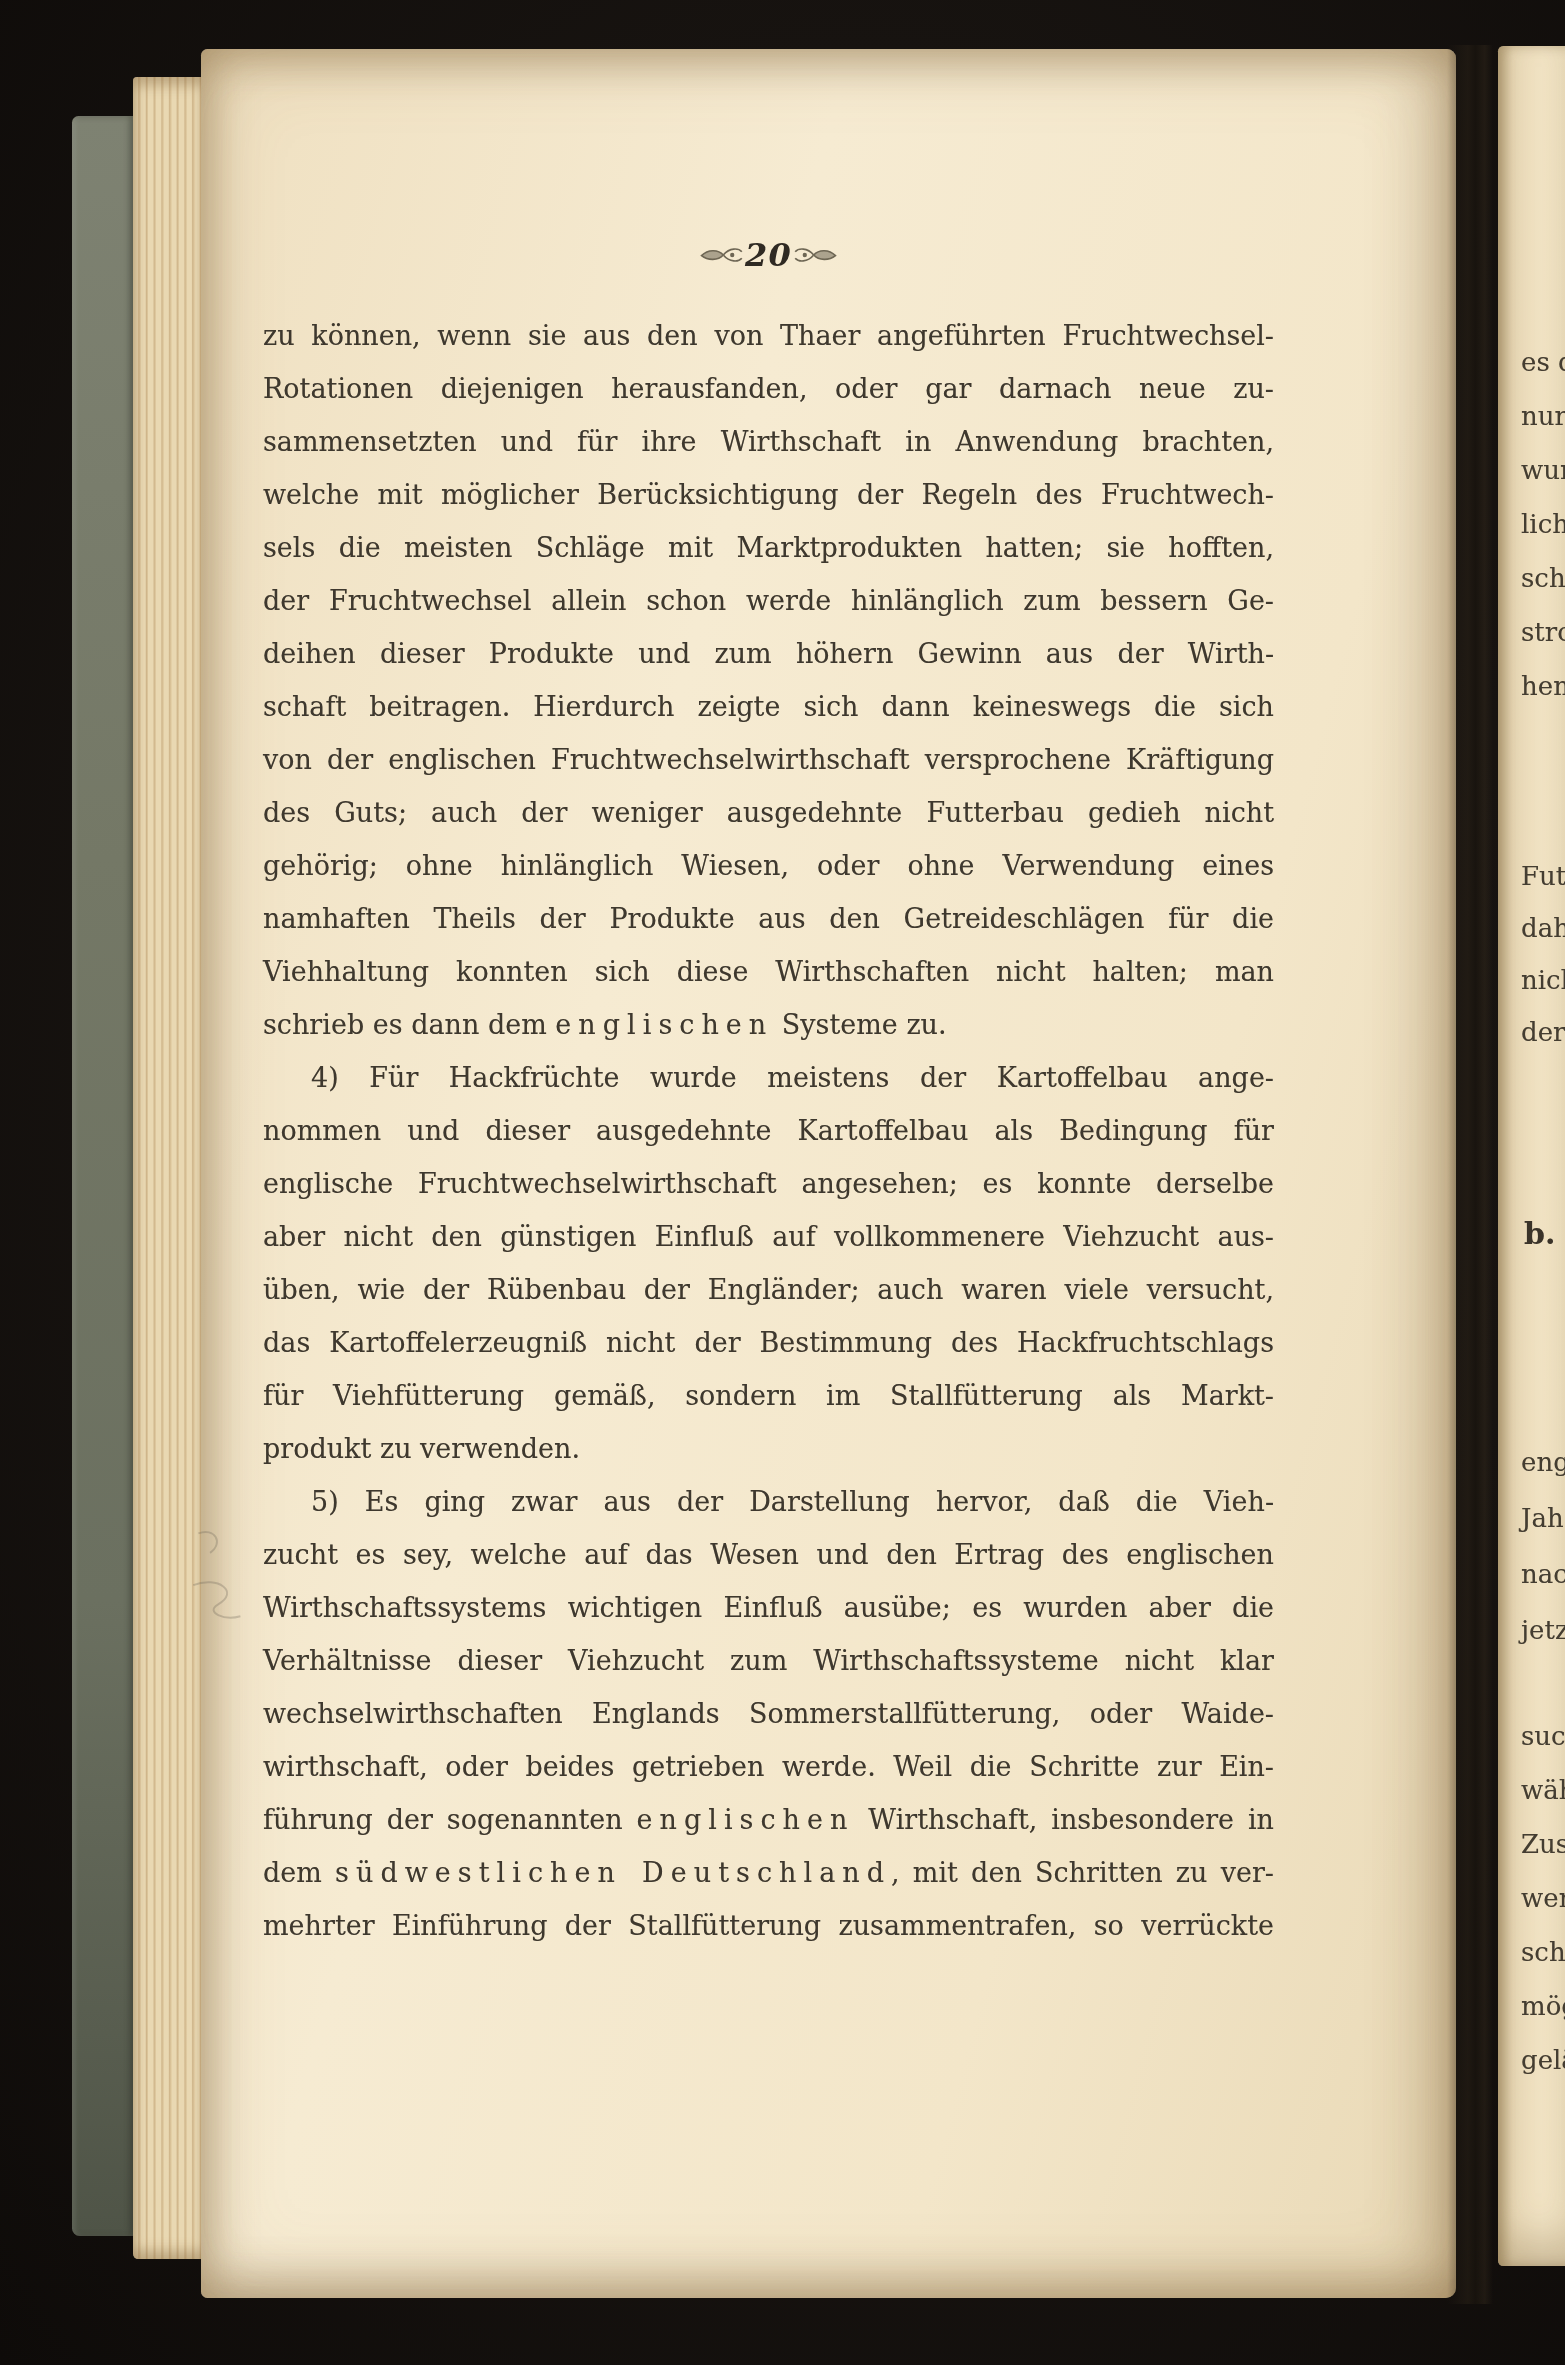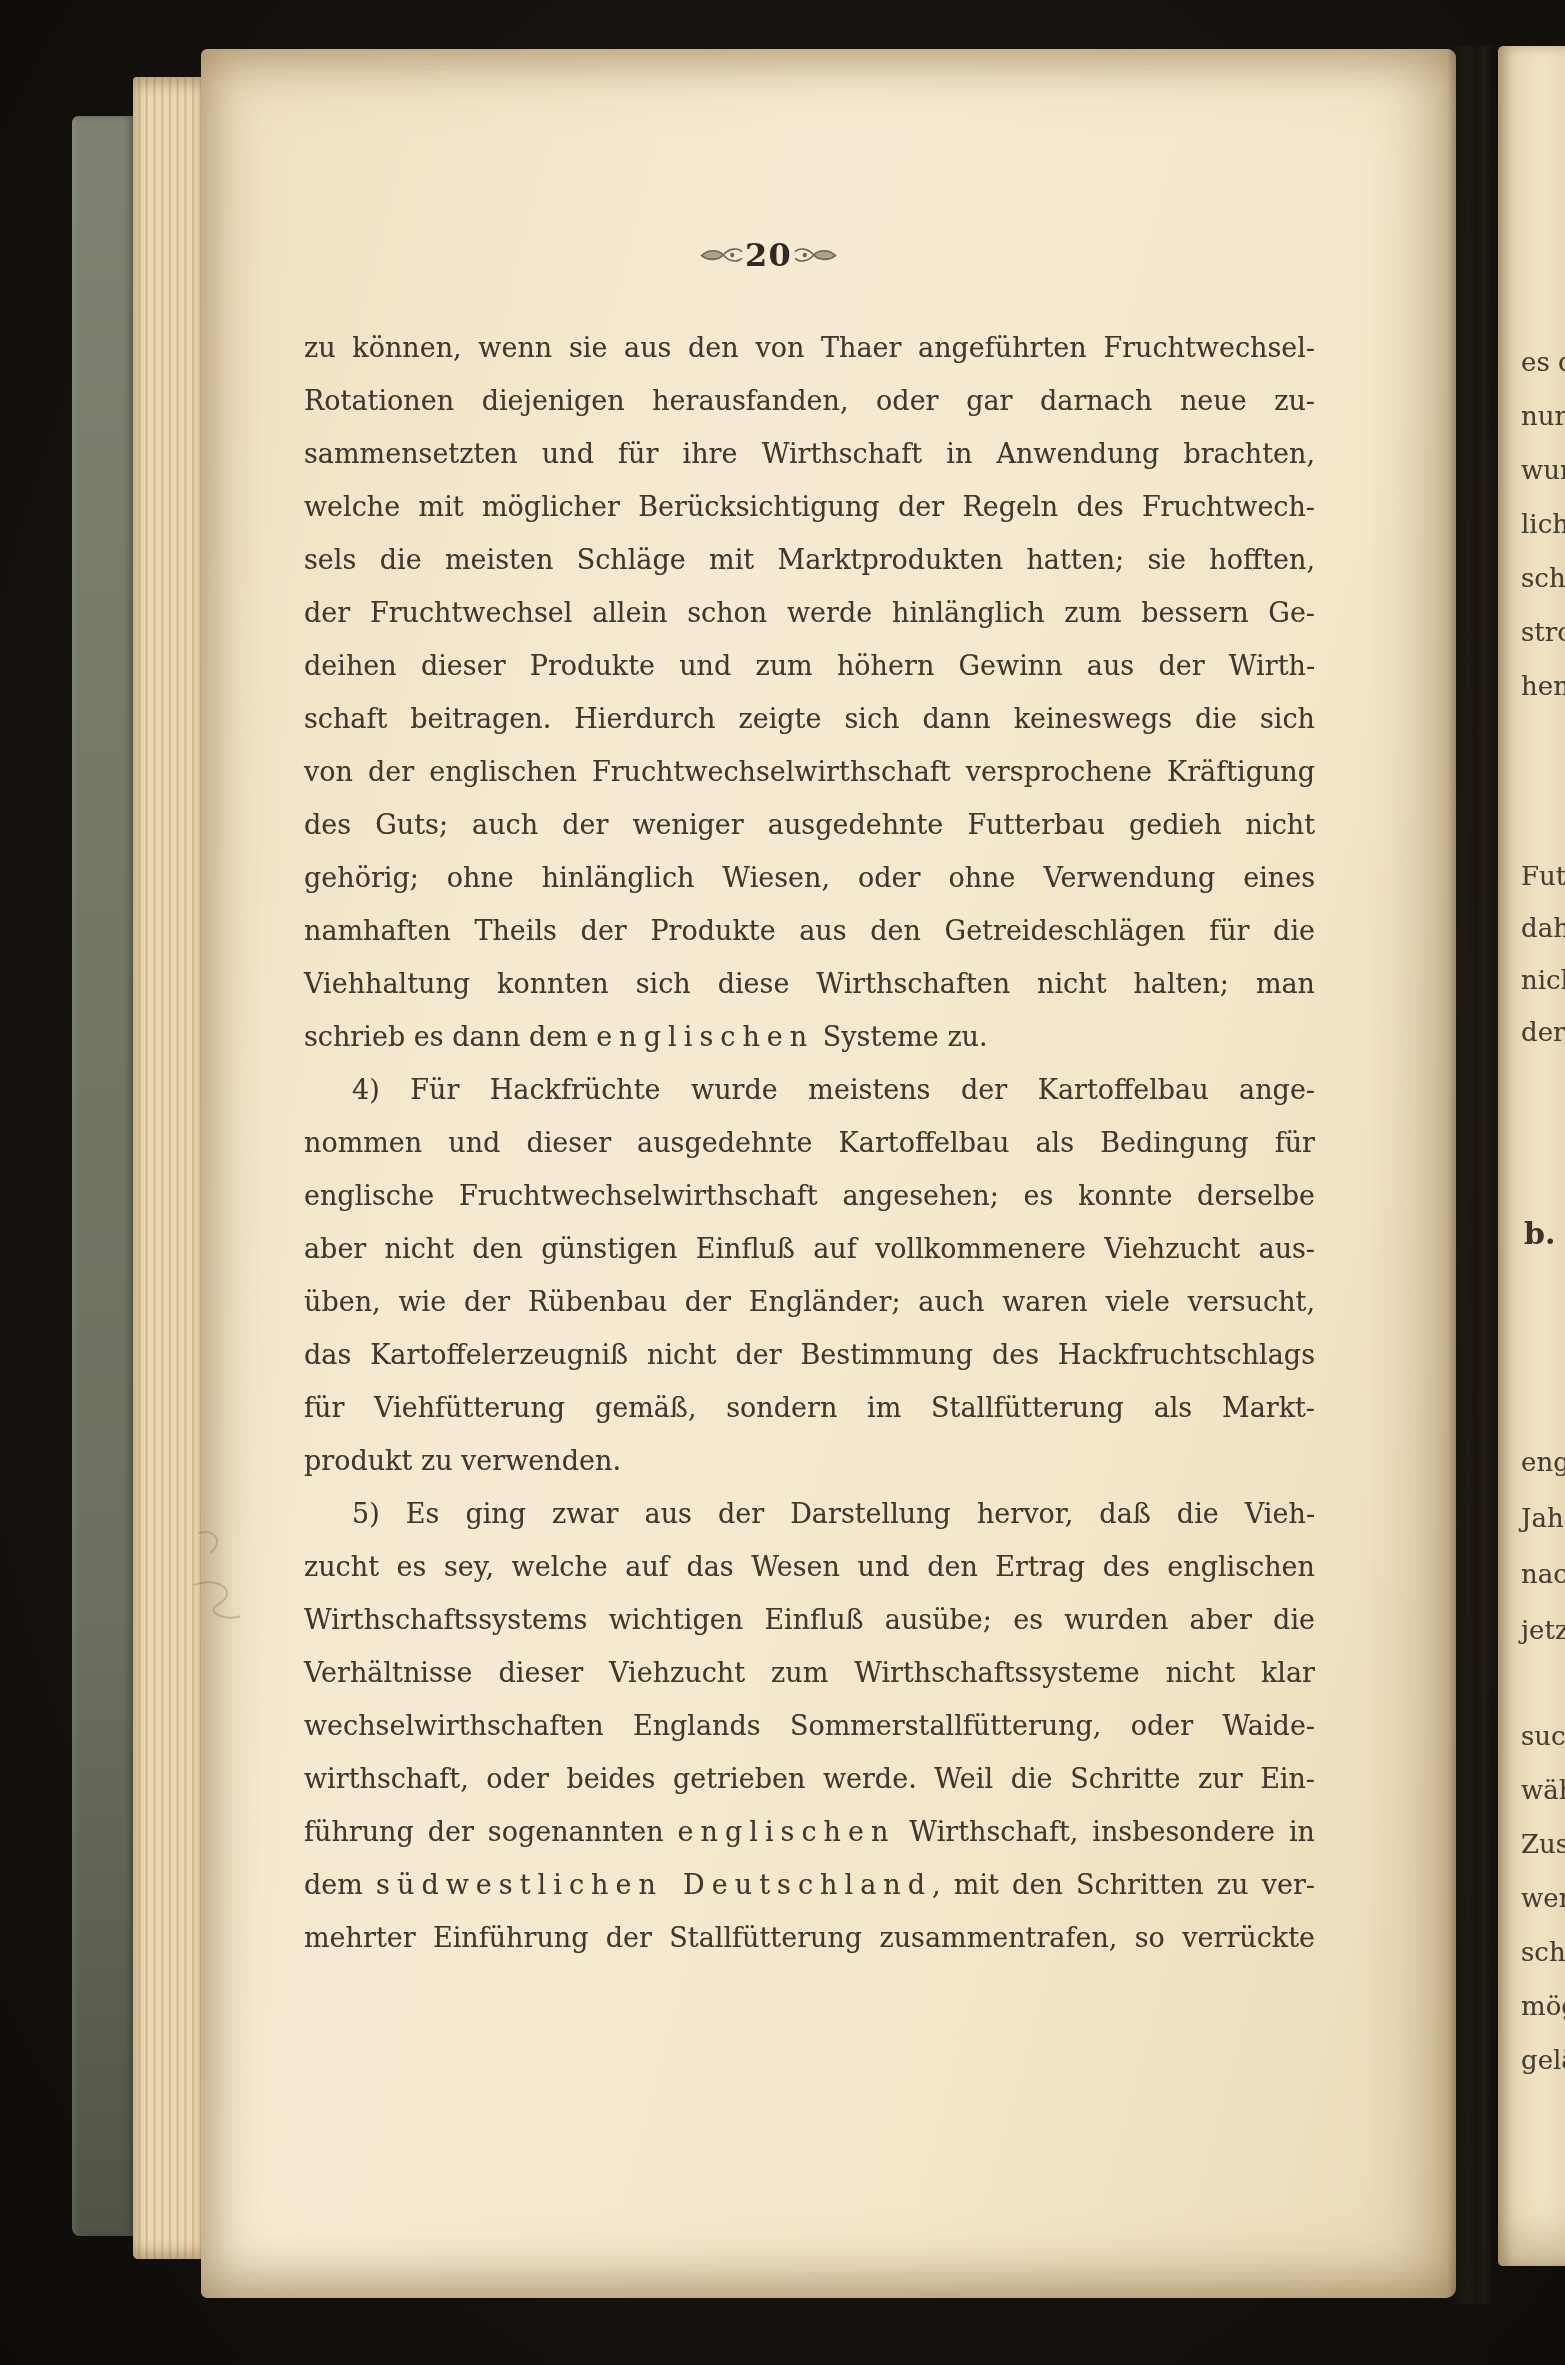--- a/index.html
+++ b/index.html
@@ -36,33 +36,33 @@
       inset -31px 0 58px rgba(120,90,50,.28),
       inset 22px 0 39px rgba(135,105,60,.18),
       inset 0 19.4px 32px rgba(135,105,60,.18),
       inset 0 -23px 39px rgba(120,90,50,.22);
   }
 
   .page-header {
     position: absolute; left: 62px; top: 183px; width: 1011px; height: 45px;
     display: flex; align-items: center; justify-content: center; 
     color: #332e26;
+    font-style: italic;
   }
   .page-number {
     font-size: 32px; font-weight: 700; letter-spacing: 1.3px; color: #2f2a23;
   }
   .fleuron { opacity: .85; }
   .fleuron.right { transform: scaleX(-1); }
 
   .text-block {
-    position: absolute; left: 62px; top: 272px; width: 1011px;
+    position: absolute; left: 62px; top: 260px; width: 1011px;
     color: #3e382e;
     font-size: 27px; line-height: 53px;
     text-shadow: 0 0 0.6px rgba(62,56,46,.35);
-    margin-left: 41px;
   }
   .line { text-align: justify; text-align-last: justify; white-space: normal; }
   .line.last { text-align-last: left; }
   .line.indent { padding-left: 48px; }
   .sperr { letter-spacing: .26em; }
 
   .pencil-marginalia {
     position: absolute; left: -22px; top: 1465px; opacity: .3;
   }
 

